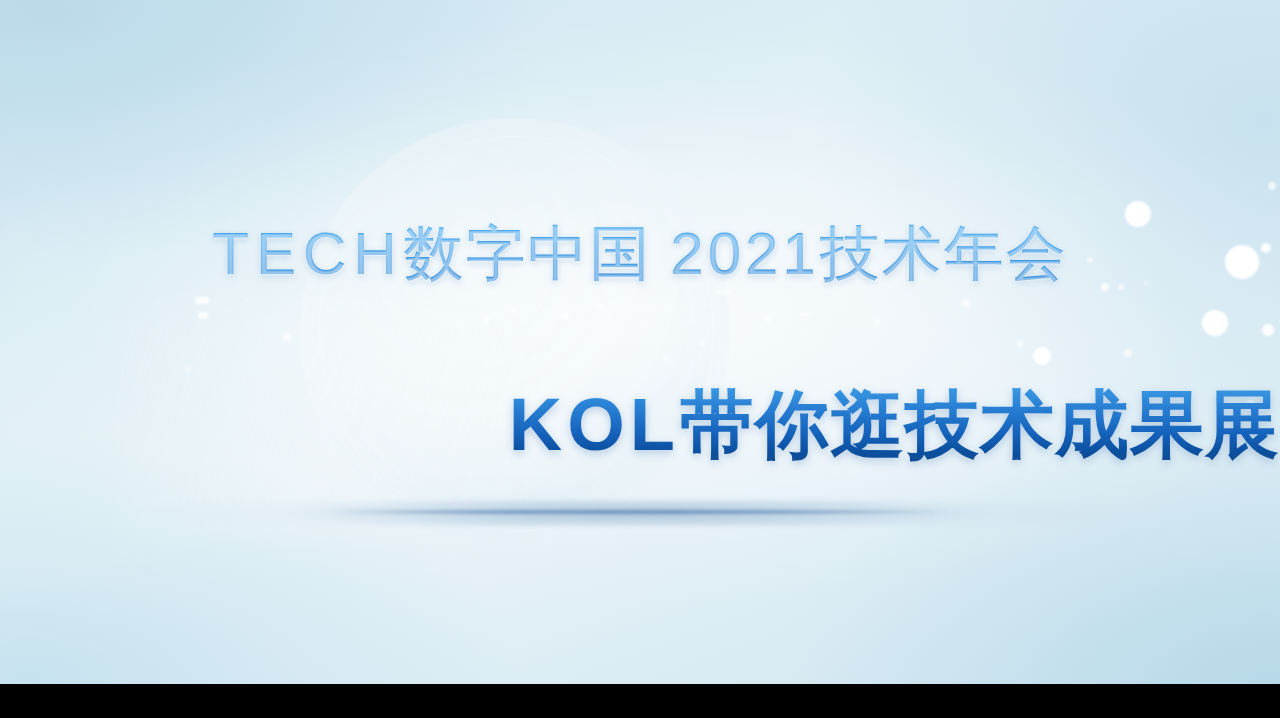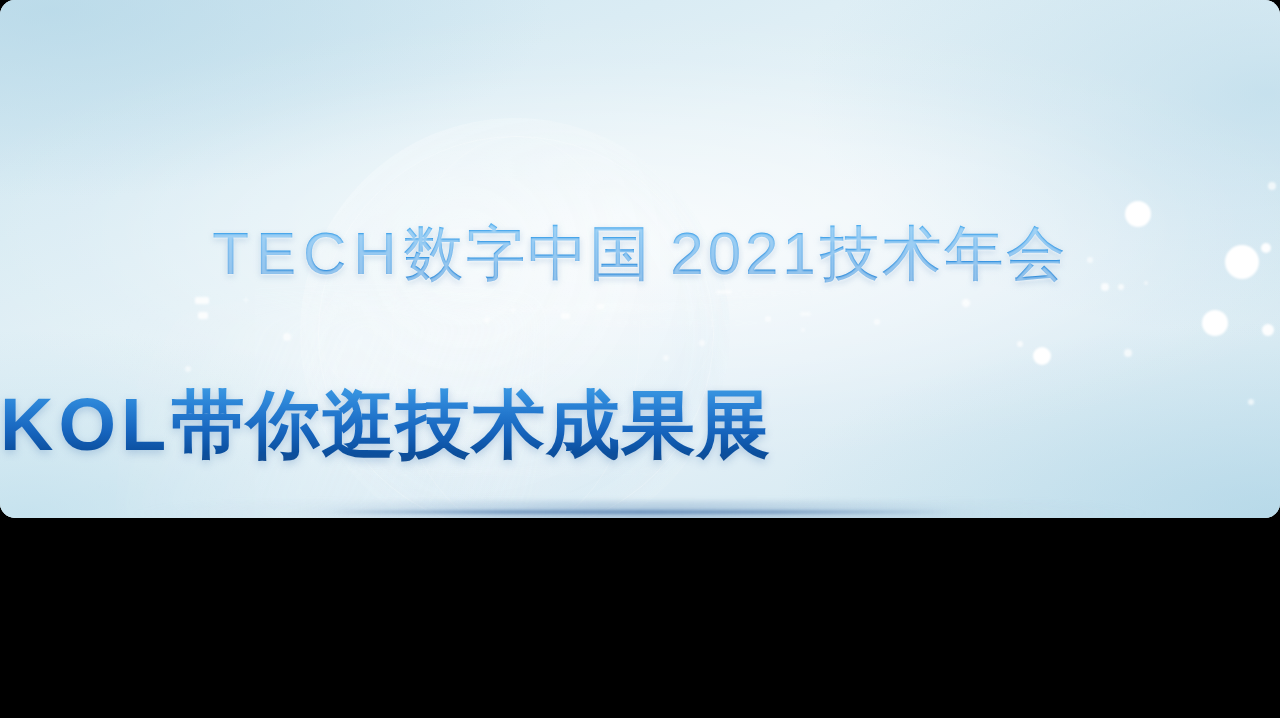--- a/index.html
+++ b/index.html
@@ -8,24 +8,23 @@
     padding: 0;
     background: #000;
   }
   body {
     font-family: "Liberation Sans", "DejaVu Sans", sans-serif;
   }
 
   #stage {
     position: relative;
     width: 1280px;
-    height: 518px;
+    height: 684px;
     overflow: hidden;
     background: #d3e6f0;
-    border-radius: 15px;
   }
 
   
   .bg-base {
     position: absolute;
     inset: 0;
     background:
       linear-gradient(160deg,
         #cde4ef 0%,
         #d6eaf3 18%,
@@ -209,21 +208,21 @@
     filter: drop-shadow(0 2px 3px rgba(120,160,200,0.35));
   }
   .line1 .lat { letter-spacing: 7px; }
   .line1 .num { letter-spacing: 4px; }
 
   .line2 {
     position: absolute;
     top: 382px;
     left: 0;
     width: 1280px;
-    text-align: left;
+    text-align: right;
     font-size: 74px;
     line-height: 86px;
     font-weight: 700;
     letter-spacing: 1px;
     white-space: nowrap;
     background: linear-gradient(180deg,
       #3f9fe6 0%,
       #2b83d6 26%,
       #1664bd 58%,
       #0b4f9e 82%,

